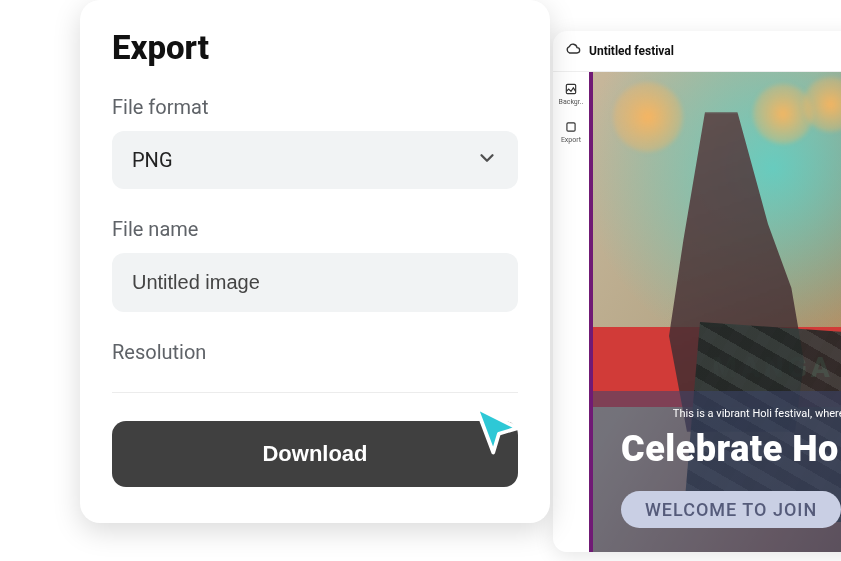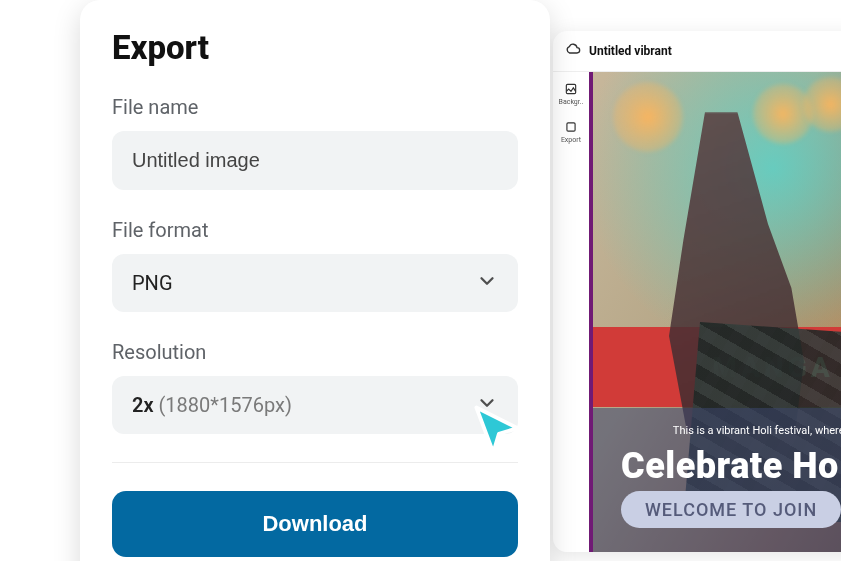--- a/index.html
+++ b/index.html
@@ -59,21 +59,21 @@
   .select-text {
     font-size: 20px;
     color: #222;
   }
   .select-text .mult { font-weight: 600; }
   .select-text .dims { color: #7a7a7a; font-weight: 400; }
   .chevron svg { width: 22px; height: 22px; stroke: #4f4f4f; }
   .divider { height: 1px; background: #ececec; margin: 28px 0; }
   .download-btn {
     width: 100%;
-    background: #0369a1;
+    background: #404040;
     color: #fff;
     border: none;
     border-radius: 14px;
     padding: 20px 16px;
     font-size: 22px;
     font-weight: 700;
     cursor: pointer;
   }
 
   
@@ -182,21 +182,21 @@
   
   .canvas-overlay {
     position:absolute; left:0; right:0; bottom:0;
     padding: 16px 28px 24px;
     background: rgba(60,70,110,0.55);
     color: #fff;
   }
   .overlay-sub { font-size:11px; text-align:center; margin-bottom:8px; white-space:nowrap; }
   .overlay-title { font-size:36px; font-weight:900; letter-spacing:0.5px; white-space:nowrap; }
   .pill-btn {
-    margin-top:4px;
+    margin-top:21px;
     display:inline-block;
     background:#c9cfe4;
     color:#555b7a;
     border-radius:999px;
     padding:8px 24px;
     font-size:18px;
     font-weight:500;
     letter-spacing:1px;
     white-space:nowrap;
   }
@@ -204,21 +204,21 @@
 </head>
 <body>
 
 <div class="editor-window">
   <div class="editor-toolbar">
     <span class="cloud-icon">
       <svg viewBox="0 0 24 24" stroke-width="2" stroke-linecap="round" stroke-linejoin="round">
           <path d="M18 18a4 4 0 0 0 0-8 6 6 0 0 0-11.5-1.5A5 5 0 0 0 7 18h11z"></path>
         </svg>
     </span>
-    <span class="project-name">Untitled vibrant</span>
+    <span class="project-name">Untitled festival</span>
     <span class="spacer"></span>
 
   </div>
 
   <div class="editor-body">
     <div class="left-tools">
       <div class="tool-tile">
         <svg viewBox="0 0 24 24" stroke-width="2">
             <rect x="4" y="4" width="16" height="16" rx="2"></rect>
             <path d="M4 16l4-4 4 4 4-6 4 6"></path>
@@ -249,51 +249,40 @@
         <div class="pill-btn">
           <span>WELCOME TO JOIN</span>
         </div>
       </div>
     </div>
   </div>
 </div>
 
 <div class="export-panel">
   <h1 class="export-title">Export</h1>
-
-  <div class="field-group">
-    <div class="field-label">File name</div>
-    <input class="text-input" type="text" value="Untitled image" style="">
-  </div>
 
   <div class="field-group">
     <div class="field-label">File format</div>
     <div class="select">
       <span class="select-text">PNG</span>
       <span class="chevron">
         <svg viewBox="0 0 24 24" fill="none" stroke-width="2.5" stroke-linecap="round" stroke-linejoin="round">
             <polyline points="6 9 12 15 18 9"></polyline>
           </svg>
       </span>
     </div>
   </div>
 
+  <div class="field-group">
+    <div class="field-label">File name</div>
+    <input class="text-input" type="text" value="Untitled image" style="">
+  </div>
+
   <div class="field-group" style="margin-bottom:12px">
     <div class="field-label">Resolution</div>
-    <div class="select">
-      <span class="select-text">
-        <span class="mult">2x</span>
-        <span class="dims">(1880*1576px)</span>
-      </span>
-      <span class="chevron">
-        <svg viewBox="0 0 24 24" fill="none" stroke-width="2.5" stroke-linecap="round" stroke-linejoin="round">
-            <polyline points="6 9 12 15 18 9"></polyline>
-          </svg>
-      </span>
-    </div>
   </div>
 
   <div class="divider"></div>
 
   <button class="download-btn">
     <span>Download</span>
   </button>
 </div>
 
 <div class="cursor-overlay">

